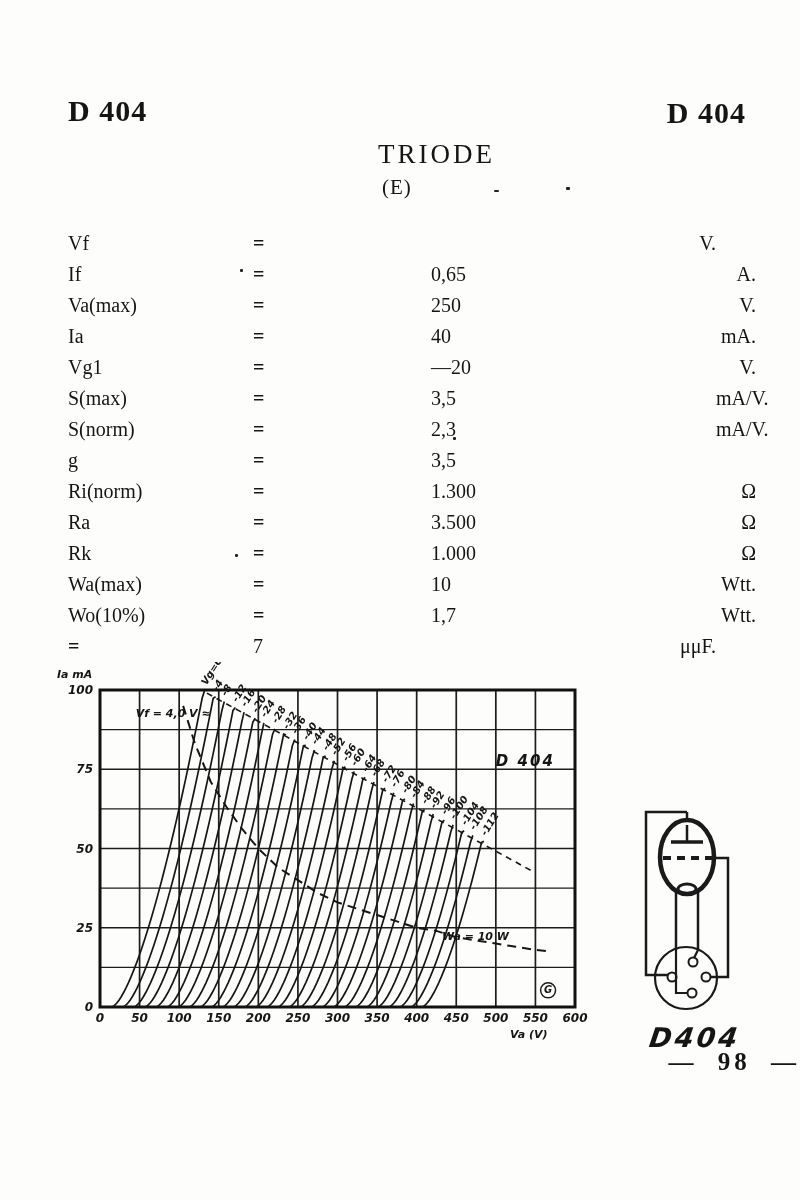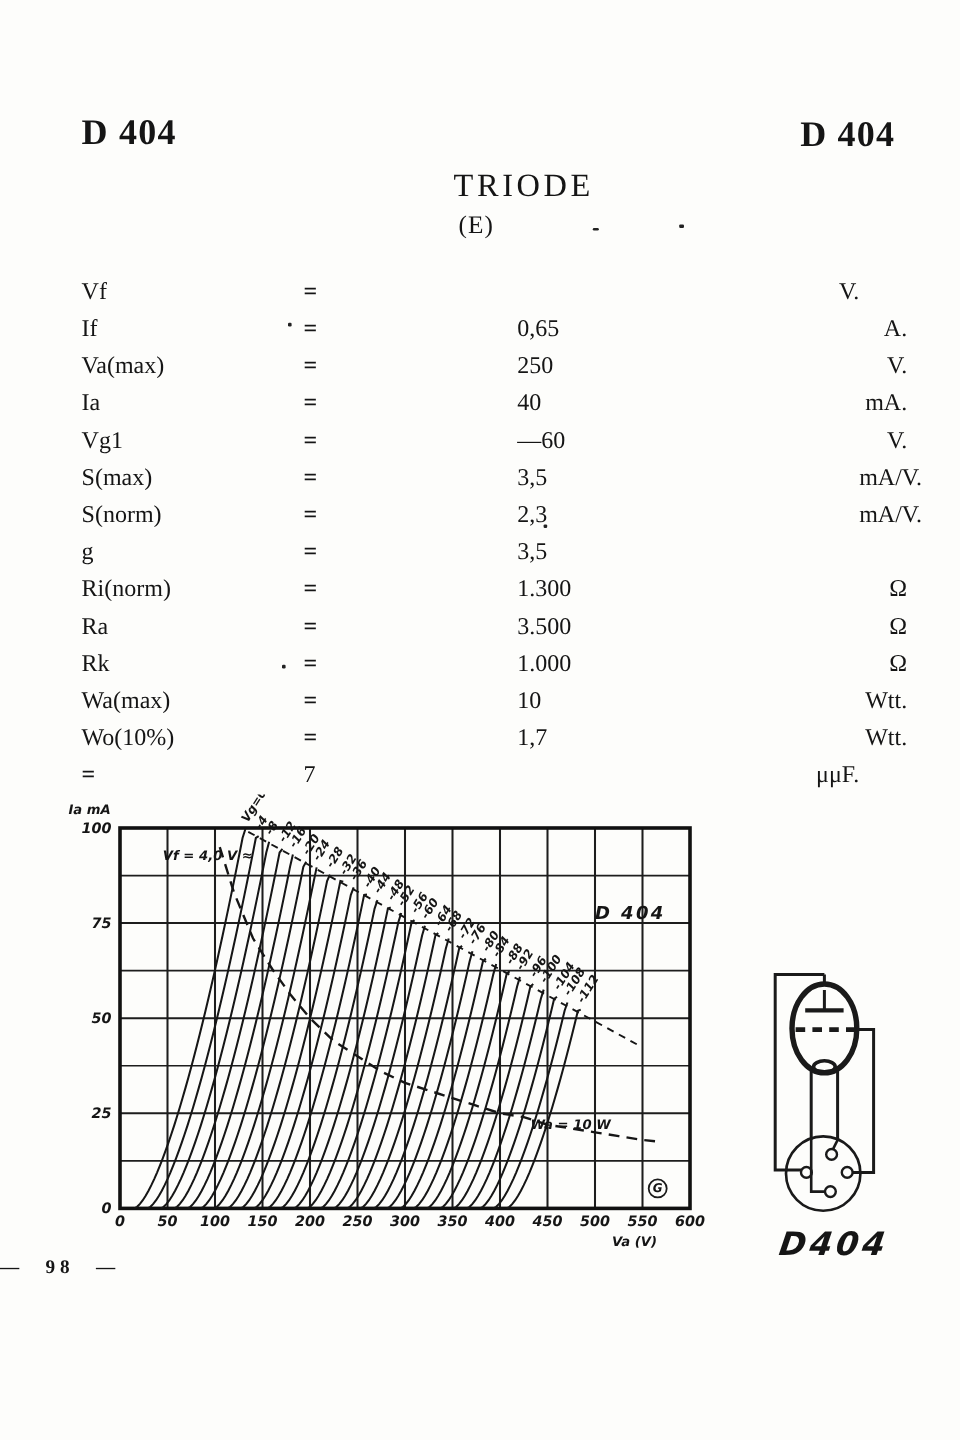--- a/index.html
+++ b/index.html
@@ -29,22 +29,22 @@
   .clabel{font-size:10px;}
   .small{font-size:11px;}
   .ctitle{font-size:15px;letter-spacing:2px;}
   
   #tube-svg{position:absolute;left:628px;top:785px;}
   .tline{stroke:#1a1a1a;fill:none;}
   #tube-caption{position:absolute;left:630px;top:1022px;width:130px;text-align:center;
     font-family:"DejaVu Sans",sans-serif;font-style:italic;font-weight:bold;font-size:27px;
     transform:skewX(-8deg);letter-spacing:3px;}
   
-  #footer{position:absolute;left:0;right:0;top:1048px;text-align:left;
-          font-size:16px;font-weight:bold;letter-spacing:4px;word-spacing:10px;}
+  #footer{position:absolute;left:0;right:0;top:1048px;text-align:right;
+          font-size:25px;font-weight:bold;letter-spacing:4px;word-spacing:10px;}
   .speck{position:absolute;background:#222;border-radius:1px;}
 </style>
 </head>
 <body>
 
 <div class="abs model" style="left:68px;top:94px;">D 404</div>
 <div class="abs model" style="right:54px;top:96px;">D 404</div>
 <div class="abs title" style="left:350px;top:139px;margin-left:28px;">TRIODE</div>
 <div class="abs subtitle" style="left:382px;top:175px;">(E)</div>
 
@@ -68,21 +68,21 @@
     </div>
     <div class="spec-row">
       <span class="spec-label">Ia</span>
       <span class="spec-eq">=</span>
       <span class="spec-value">40</span>
       <span class="spec-unit">mA.</span>
     </div>
     <div class="spec-row">
       <span class="spec-label">Vg1</span>
       <span class="spec-eq">=</span>
-      <span class="spec-value">—60</span>
+      <span class="spec-value">—20</span>
       <span class="spec-unit">V.</span>
     </div>
     <div class="spec-row">
       <span class="spec-label">S(max)</span>
       <span class="spec-eq">=</span>
       <span class="spec-value">3,5</span>
       <span class="spec-unit">mA/V.</span>
     </div>
     <div class="spec-row">
       <span class="spec-label">S(norm)</span>

